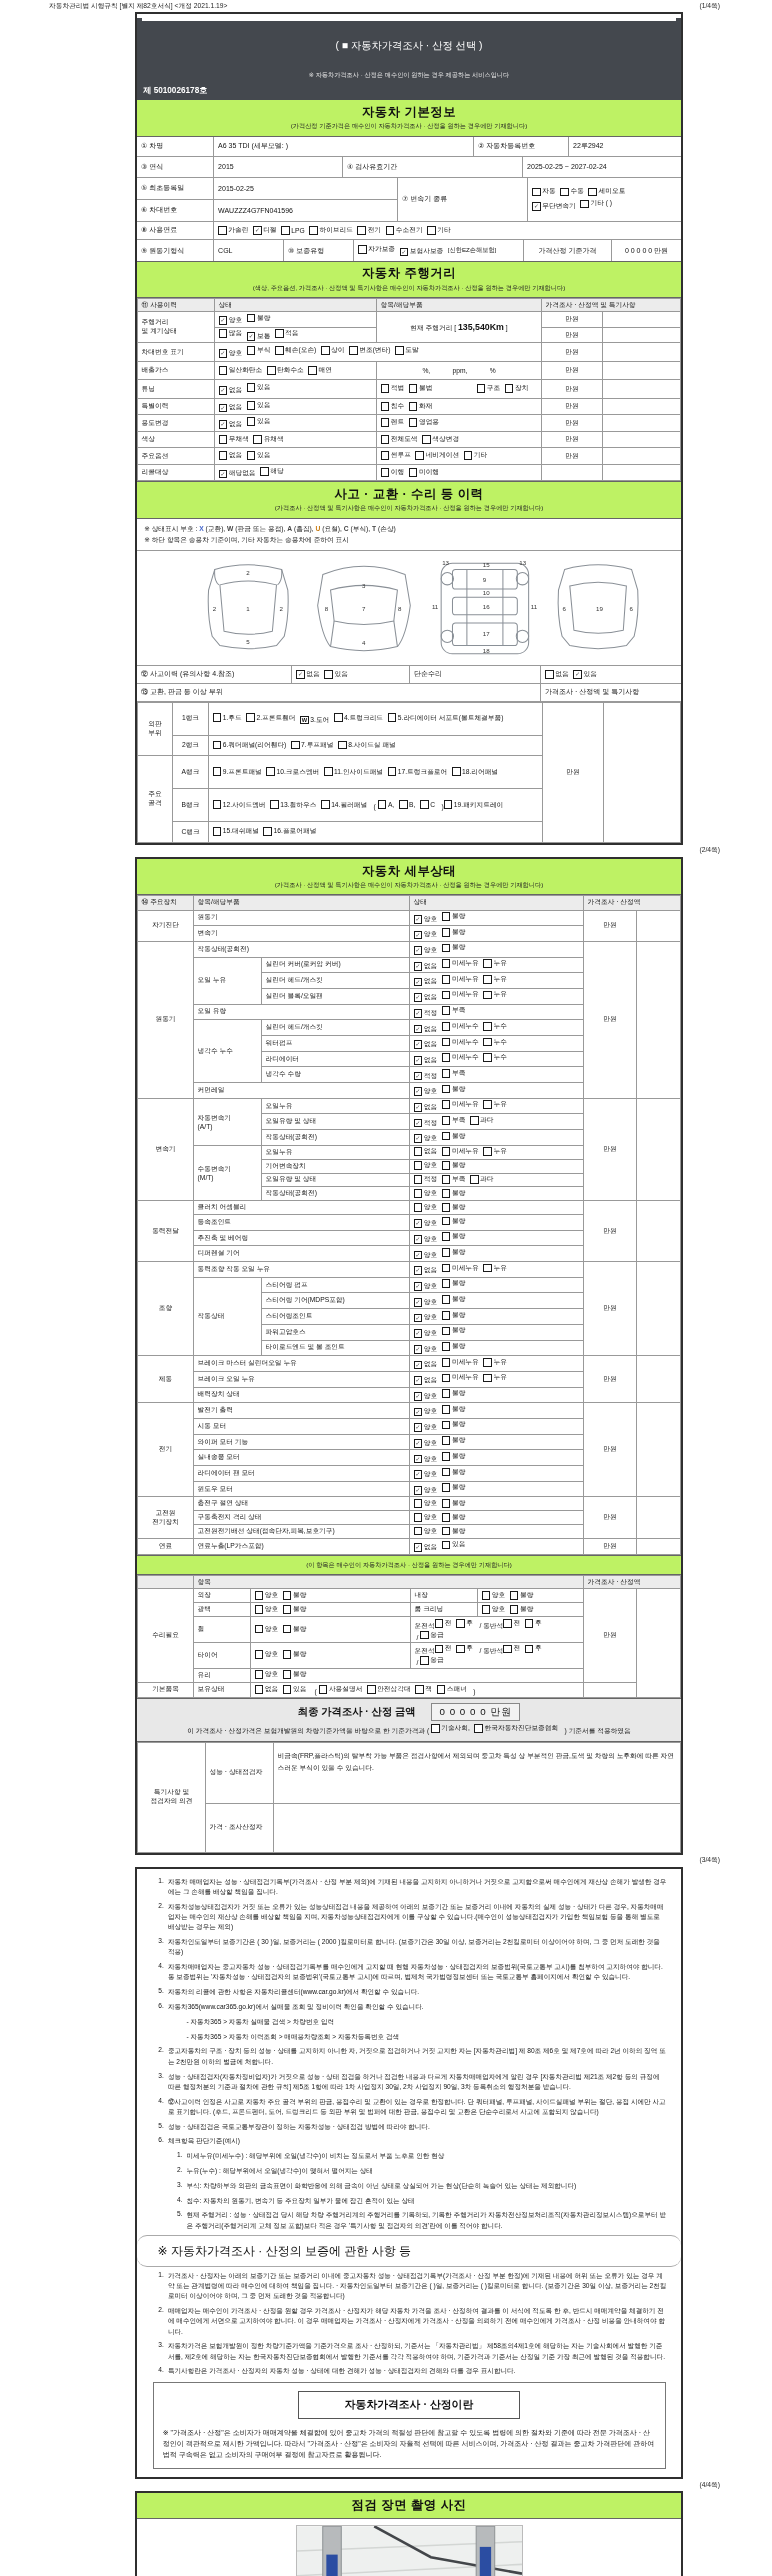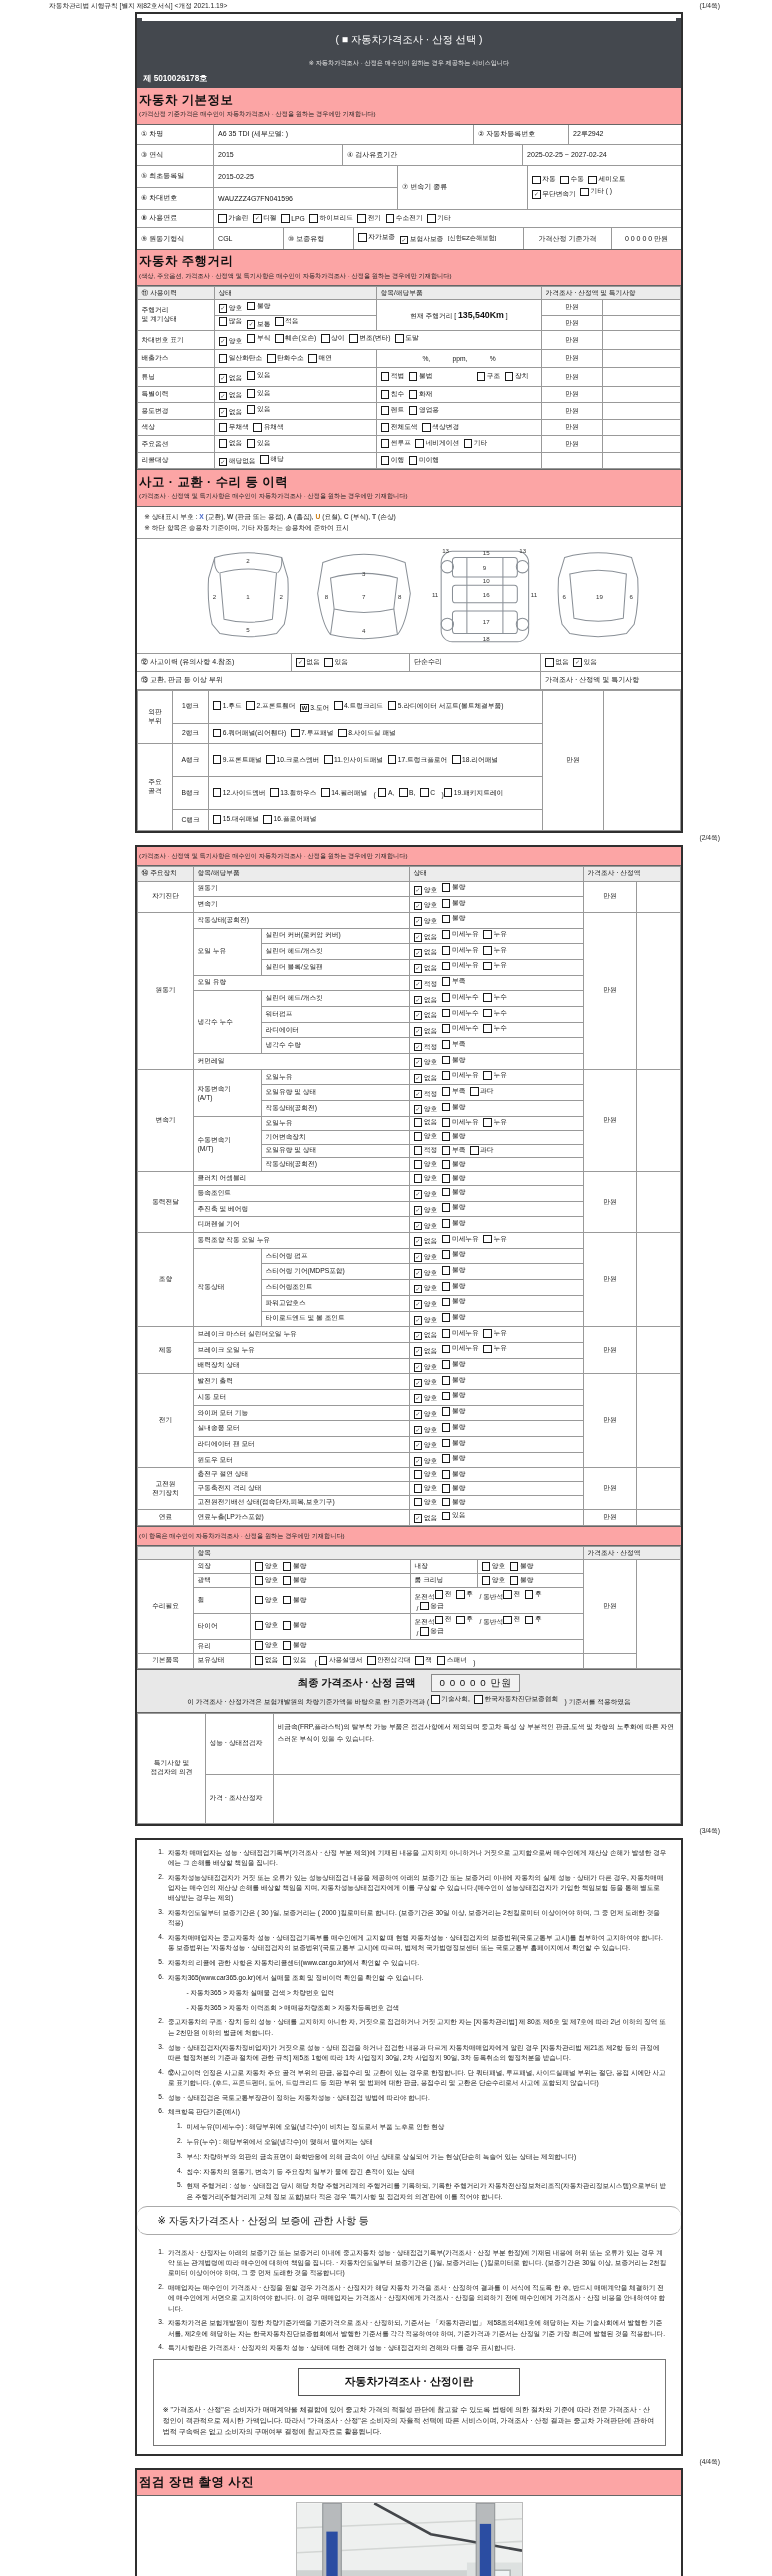--- a/index.html
+++ b/index.html
@@ -7,25 +7,25 @@
        font-family:"Liberation Sans","DejaVu Sans",sans-serif;position:relative;overflow:hidden;}
   .topline{position:absolute;top:1.5px;left:49px;width:671px;display:flex;justify-content:space-between;
            font-size:6.7px;color:#222;}
   .doc{position:absolute;left:135px;top:12.4px;width:548px;}
   .pagebox{border:2.1px solid #2f2f2f;background:#fff;box-sizing:border-box;}
   .marker{width:100%;text-align:right;transform:translateX(37px);font-size:6.7px;color:#222;margin:1.5px 0;}
   
   .dhead{background:#44484e;color:#fff;padding:0 0 4.1px 0;position:relative;}
   .dhead .strip{height:2.6px;background:#fff;margin:4.1px 5.2px 7.2px 5.2px;}
   .dhead h1{margin:1px 0 2.1px 0;text-align:center;font-size:16px;letter-spacing:0.5px;}
-  .dhead .sel{text-align:center;font-size:10.3px;margin:12px 0;}
+  .dhead .sel{text-align:center;font-size:10.3px;margin:18px 0;}
   .dhead .svc{text-align:center;font-size:6.2px;color:#e8e8e8;margin:2.1px 0 5.2px 0;}
   .dhead .docno{font-size:8.2px;font-weight:bold;padding-left:6.2px;}
   
-  .sband{background:#fca5a5;border-top:1px solid #666;border-bottom:1px solid #666;text-align:left;padding:3.6px 2.1px 4.1px 2.1px;}
+  .sband{background:#bef264;border-top:1px solid #666;border-bottom:1px solid #666;text-align:center;padding:3.6px 2.1px 4.1px 2.1px;}
   .sband .t{font-size:12.4px;font-weight:bold;letter-spacing:0.5px;}
   .sband .s{font-size:6.2px;margin-top:1.5px;color:#222;}
   .sband.first{border-top:none;}
   
   .frow{display:flex;border-bottom:0.5px solid #999;align-items:stretch;}
   .fc{border-right:0.5px solid #999;padding:3.1px 4.1px;font-size:7px;display:flex;align-items:center;box-sizing:border-box;}
   .fc:last-child{border-right:none;}
   .fc.lab{color:#111;}
   .fc.ctr{justify-content:center;text-align:center;}
   .col{display:flex;flex-direction:column;}
@@ -43,21 +43,21 @@
   .small{font-size:6.2px;}
   
   .hnotes{padding:4.1px 7.2px;border-bottom:0.5px solid #999;font-size:6.7px;line-height:1.7;}
   .diagwrap{border-bottom:0.5px solid #999;padding:3.1px 0;}
   
   .nitem{display:flex;margin:0 13.4px 4.6px 13.4px;}
   .nitem .nn{flex:none;width:13.4px;text-align:right;margin-right:4.1px;font-size:6.6px;}
   .nitem .nt{flex:1;font-size:6.6px;line-height:1.55;}
   .nitem.ind{margin-left:32px;}
   .nhead{padding:6.2px 0 6.2px 20.6px;font-size:7.7px;border-bottom:0.5px solid #aaa;}
-  .nhead2{padding:6.2px 0 6.2px 20.6px;font-size:10px;border-top:0.5px solid #aaa;border-bottom:0.5px solid #aaa;margin-bottom:13px;border-radius:10px;}
+  .nhead2{padding:6.2px 0 6.2px 20.6px;font-size:12px;border-top:0.5px solid #aaa;border-bottom:0.5px solid #aaa;margin-bottom:4px;border-radius:10px;}
   
   .pbox-outer{border:0.5px solid #777;margin:5.2px 15.5px 8.2px 15.5px;padding:7.2px 9.3px 8.2px 9.3px;}
   .pbox-title{border:0.5px solid #555;width:216px;margin:1px auto 7.2px auto;text-align:center;
               font-size:10.8px;font-weight:bold;padding:6.2px 2.1px;}
   .pbox-body{font-size:7px;line-height:1.6;}
   
   .fpband{background:#e8e8e8;border-top:1px solid #666;border-bottom:1px solid #666;padding:4.1px 0 4.6px 0;text-align:center;}
   .fpline{font-size:10.3px;font-weight:bold;}
   .fpval{display:inline-block;border:0.5px solid #888;background:#f2f2f2;font-size:9.8px;font-weight:normal;
          padding:1.5px 7.2px;margin-left:13.4px;letter-spacing:1px;}
@@ -601,20 +601,21 @@
               </span></td>
       </tr>
     </tbody>
       </table>
   </div>
 
   <div class="marker">(2/4쪽)</div>
 
   <div class="pagebox">
     <div class="sband first">
+      <div class="t">자동차 세부상태</div>
       <div class="s">(가격조사 · 산정액 및 특기사항은 매수인이 자동차가격조사 · 산정을 원하는 경우에만 기재합니다)</div>
     </div>
     <table>
       <colgroup>
           <col style="width:56px">
           <col style="width:68px">
           <col style="width:148px">
           <col>
           <col style="width:53px">
           <col style="width:44px">

